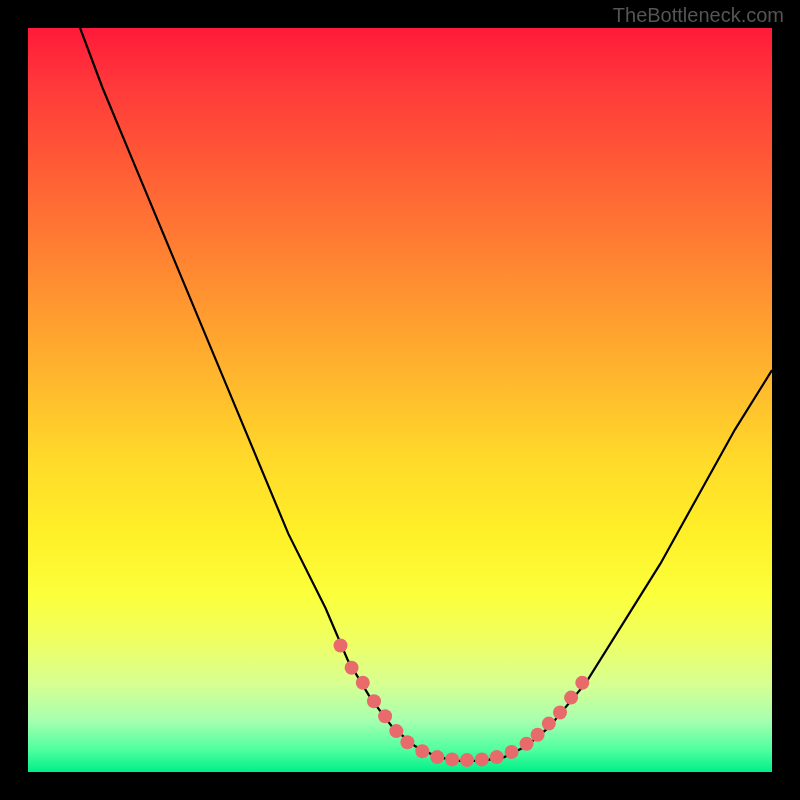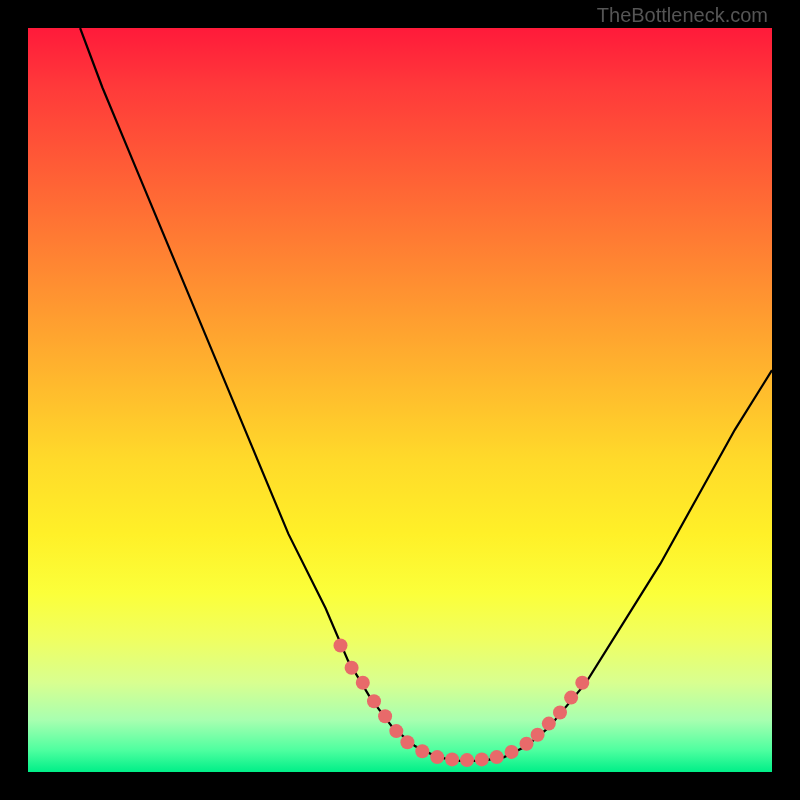--- a/index.html
+++ b/index.html
@@ -7,21 +7,21 @@
     width: 800px;
     height: 800px;
     background: #000;
     position: relative;
     font-family: Arial, sans-serif;
     overflow: hidden;
   }
   .watermark {
     position: absolute;
     top: 4px;
-    right: 32px;
+    right: 16px;
     color: #555;
     font-size: 20px;
     font-weight: 500;
     z-index: 10;
   }
   .plot-area {
     position: absolute;
     left: 28px;
     top: 28px;
     width: 744px;

